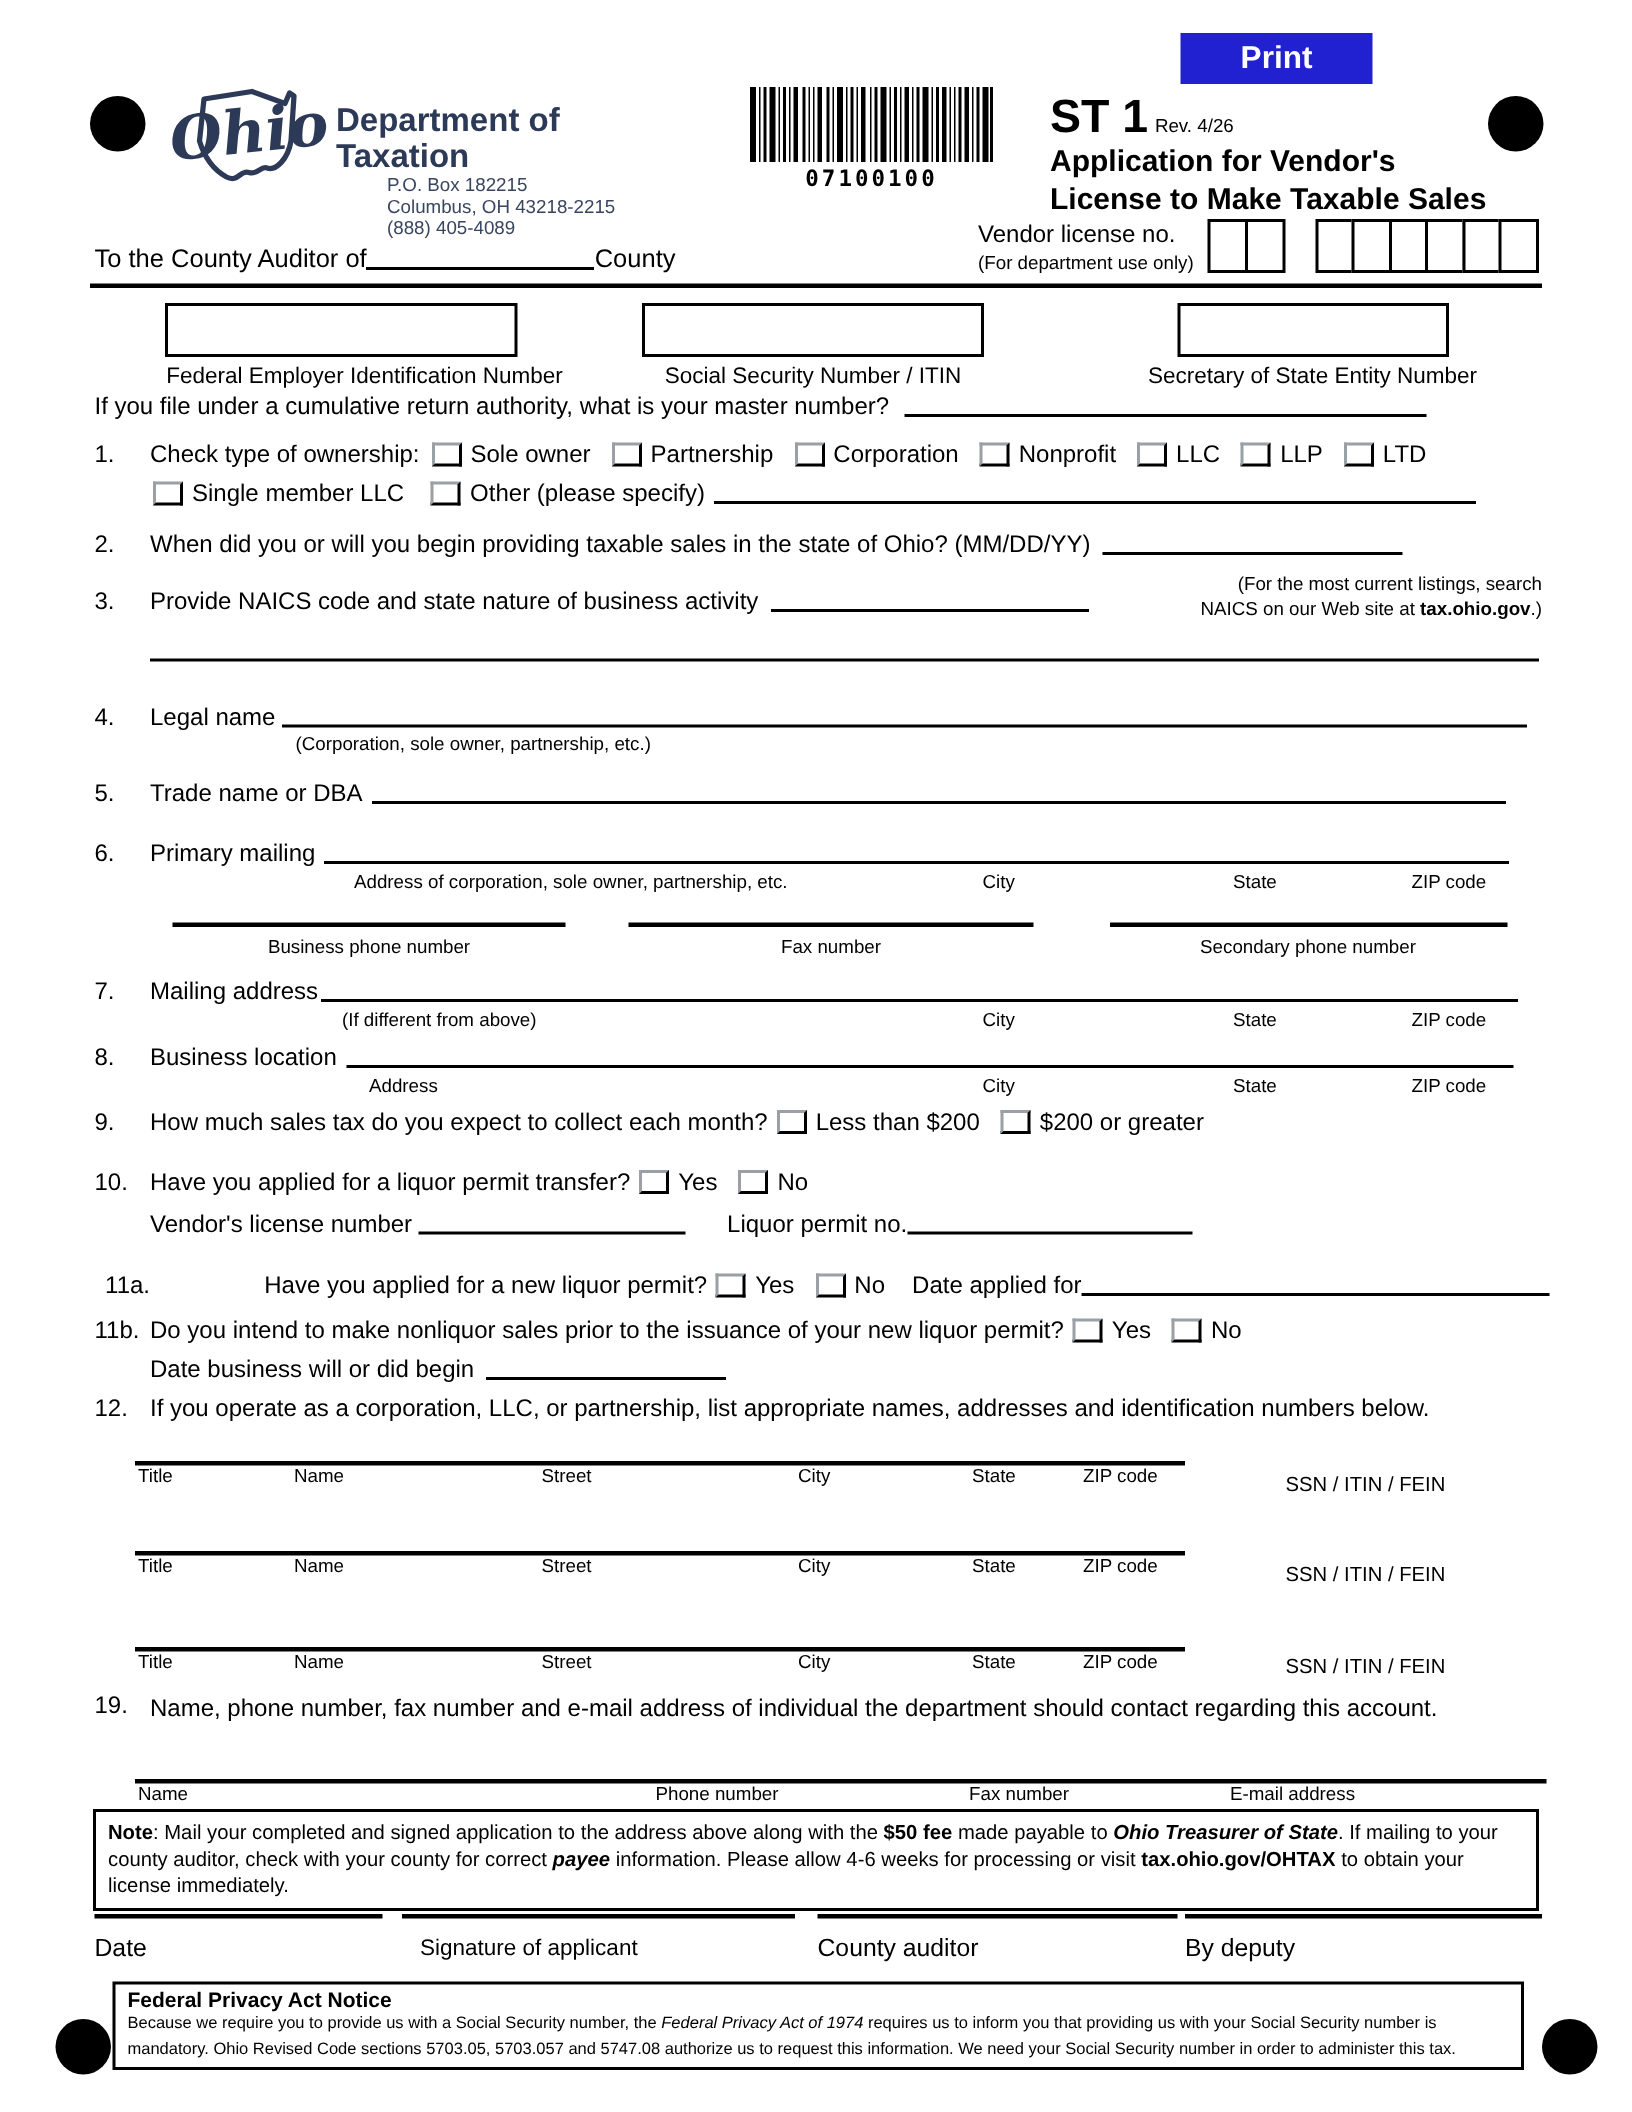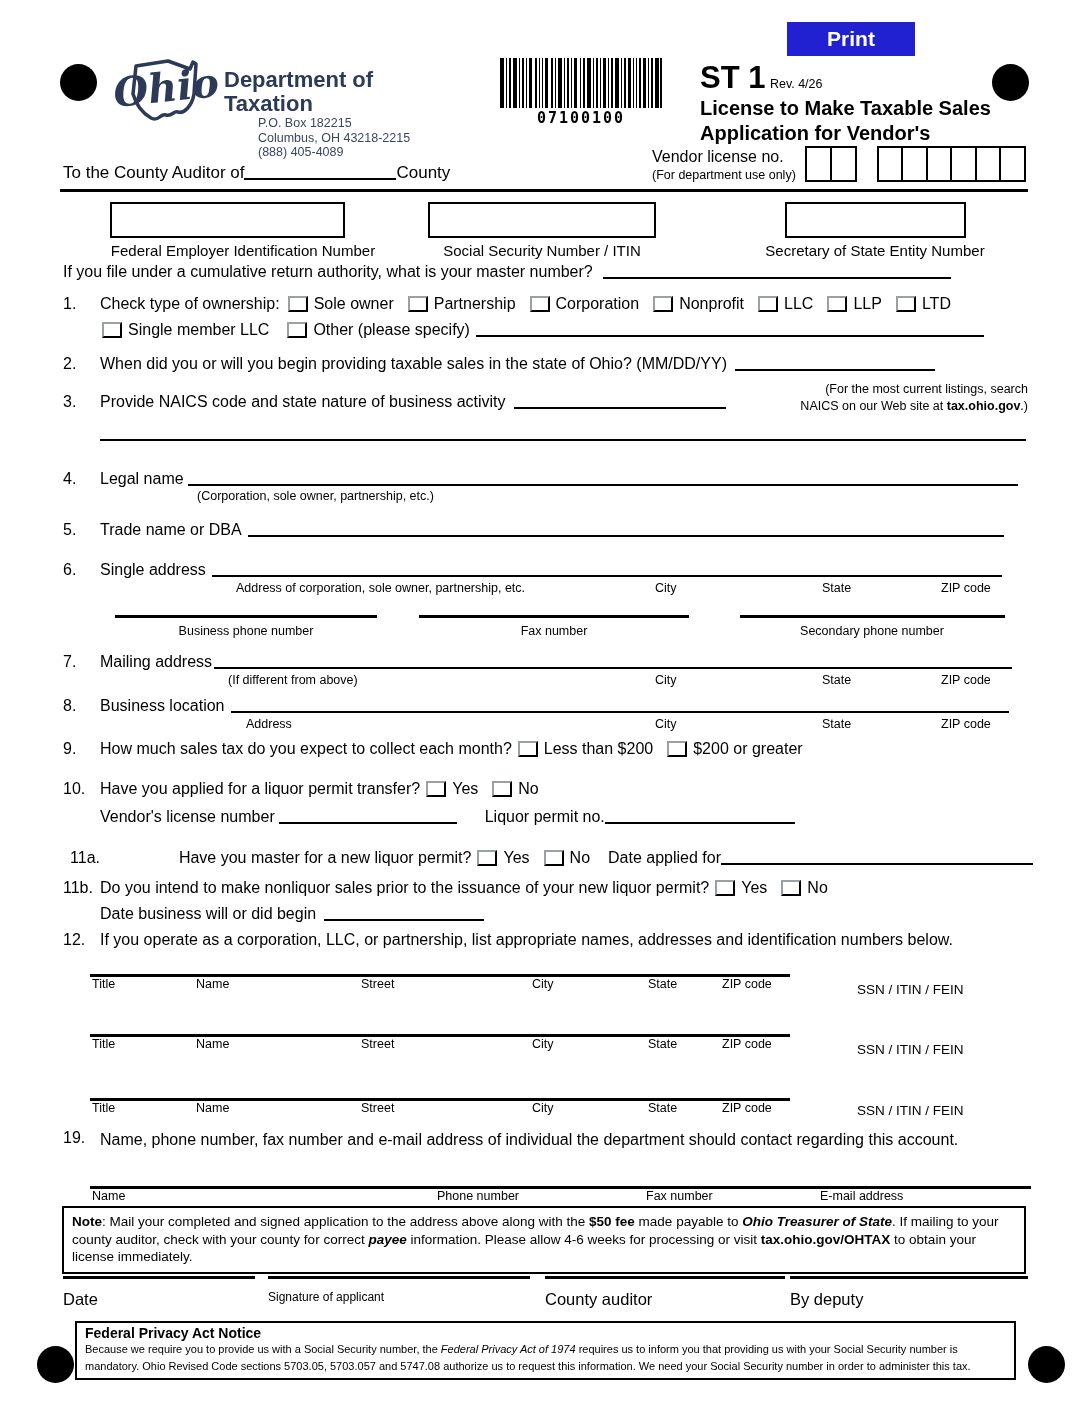--- a/index.html
+++ b/index.html
@@ -117,22 +117,22 @@
       </g>
     </svg>
     <div style="font-family:'DejaVu Sans Mono', monospace; font-size:15px; font-weight:bold; letter-spacing:2px; margin-top:-3px;">07100100</div>
   </div>
 
   <div class="abs" style="left:700px; top:60px; width:340px;">
     <div>
       <span style="font-size:31px; font-weight:bold;">ST 1</span>
       <span style="font-size:12.5px;">Rev. 4/26</span>
     </div>
+    <div style="font-size:20px; font-weight:bold; line-height:25px;">Application for Vendor's</div>
     <div style="font-size:20px; font-weight:bold; line-height:25px;">License to Make Taxable Sales</div>
-    <div style="font-size:20px; font-weight:bold; line-height:25px;">Application for Vendor's</div>
   </div>
   <div class="abs" style="left:652px; top:148px; font-size:16px;">Vendor license no.</div>
   <div class="abs" style="left:652px; top:168px; font-size:12.5px;">(For department use only)</div>
   <div class="abs" style="left:805px; top:146px; display:flex;">
     <div style="display:flex;">
       <div class="vbox"></div>
       <div class="vbox"></div>
     </div>
     <div style="width:20px;"></div>
     <div style="display:flex;">
@@ -194,21 +194,21 @@
   </div>
   <div class="sub" style="left:197px; top:489px;">(Corporation, sole owner, partnership, etc.)</div>
 
   <div class="q" style="top:521px;">
     <span class="qnum">5.</span>
     <span class="qtext"><span>Trade name or DBA</span><span class="fill" style="width:756px; margin-left:6px;"></span></span>
   </div>
 
   <div class="q" style="top:561px;">
     <span class="qnum">6.</span>
-    <span class="qtext"><span>Single address</span><span class="fill" style="width:790px; margin-left:6px;"></span></span>
+    <span class="qtext"><span>Primary mailing</span><span class="fill" style="width:790px; margin-left:6px;"></span></span>
   </div>
   <div class="sub" style="left:236px; top:581px;">Address of corporation, sole owner, partnership, etc.</div>
   <div class="sub" style="left:655px; top:581px;">City</div>
   <div class="sub" style="left:822px; top:581px;">State</div>
   <div class="sub" style="left:941px; top:581px;">ZIP code</div>
 
   <div class="lineseg" style="left:115px; top:615px; width:262px;"></div>
   <div class="lineseg" style="left:419px; top:615px; width:270px;"></div>
   <div class="lineseg" style="left:740px; top:615px; width:265px;"></div>
   <div class="sub" style="left:246px; top:624px; transform:translateX(-50%);">Business phone number</div>
@@ -241,21 +241,21 @@
   <div class="q" style="top:780px;">
     <span class="qnum">10.</span>
     <span class="qtext"><span style="margin-right:4px;">Have you applied for a liquor permit transfer?</span><span class="cb"></span><span class="opt">Yes</span><span class="cb"></span><span>No</span></span>
   </div>
   <div class="abs" style="left:100px; top:808px; font-size:16px;">
     <span>Vendor's license number</span><span class="fill" style="width:178px; margin-left:4px; margin-right:28px;"></span><span>Liquor permit no.</span><span class="fill" style="width:190px;"></span>
   </div>
 
   <div class="q" style="top:849px;text-align:right;">
     <span class="qnum">11a.</span>
-    <span class="qtext"><span style="margin-right:4px;">Have you master for a new liquor permit?</span><span class="cb"></span><span class="opt">Yes</span><span class="cb"></span><span style="margin-right:18px;">No</span><span>Date applied for</span><span class="fill" style="width:312px;"></span></span>
+    <span class="qtext"><span style="margin-right:4px;">Have you applied for a new liquor permit?</span><span class="cb"></span><span class="opt">Yes</span><span class="cb"></span><span style="margin-right:18px;">No</span><span>Date applied for</span><span class="fill" style="width:312px;"></span></span>
   </div>
 
   <div class="q" style="top:879px;">
     <span class="qnum">11b.</span>
     <span class="qtext"><span style="margin-right:4px;">Do you intend to make nonliquor sales prior to the issuance of your new liquor permit?</span><span class="cb"></span><span class="opt">Yes</span><span class="cb"></span><span>No</span></span>
   </div>
   <div class="abs" style="left:100px; top:905px; font-size:16px;">
     <span>Date business will or did begin</span><span class="fill" style="width:160px; margin-left:8px;"></span>
   </div>
 
@@ -317,21 +317,21 @@
 
   <div class="notebox">
     <b>Note</b><span>: Mail your completed and signed application to the address above along with the </span><b>$50 fee</b><span> made payable to </span><span class="bi">Ohio Treasurer of State</span><span>. If mailing to your county auditor, check with your county for correct </span><span class="bi">payee</span><span> information. Please allow 4-6 weeks for processing or visit </span><b>tax.ohio.gov/OHTAX</b><span> to obtain your license immediately.</span>
   </div>
 
   <div class="lineseg" style="left:63px; top:1276px; width:192px;"></div>
   <div class="lineseg" style="left:268px; top:1276px; width:262px;"></div>
   <div class="lineseg" style="left:545px; top:1276px; width:240px;"></div>
   <div class="lineseg" style="left:790px; top:1276px; width:238px;"></div>
   <div class="abs" style="left:63px; top:1290px; font-size:16.5px;">Date</div>
-  <div class="abs" style="left:268px; top:1290px; font-size:12px;">Signature of applicant</div>
+  <div class="abs" style="left:280px; top:1290px; font-size:15px;">Signature of applicant</div>
   <div class="abs" style="left:545px; top:1290px; font-size:16.5px;">County auditor</div>
   <div class="abs" style="left:790px; top:1290px; font-size:16.5px;">By deputy</div>
 
   <div class="privbox">
     <div class="privtitle">Federal Privacy Act Notice</div>
     <div class="privbody">
       <span>Because we require you to provide us with a Social Security number, the </span><i>Federal Privacy Act of 1974</i><span> requires us to inform you that providing us with your Social Security number is mandatory. Ohio Revised Code sections 5703.05, 5703.057 and 5747.08 authorize us to request this information. We need your Social Security number in order to administer this tax.</span>
     </div>
   </div>
 

